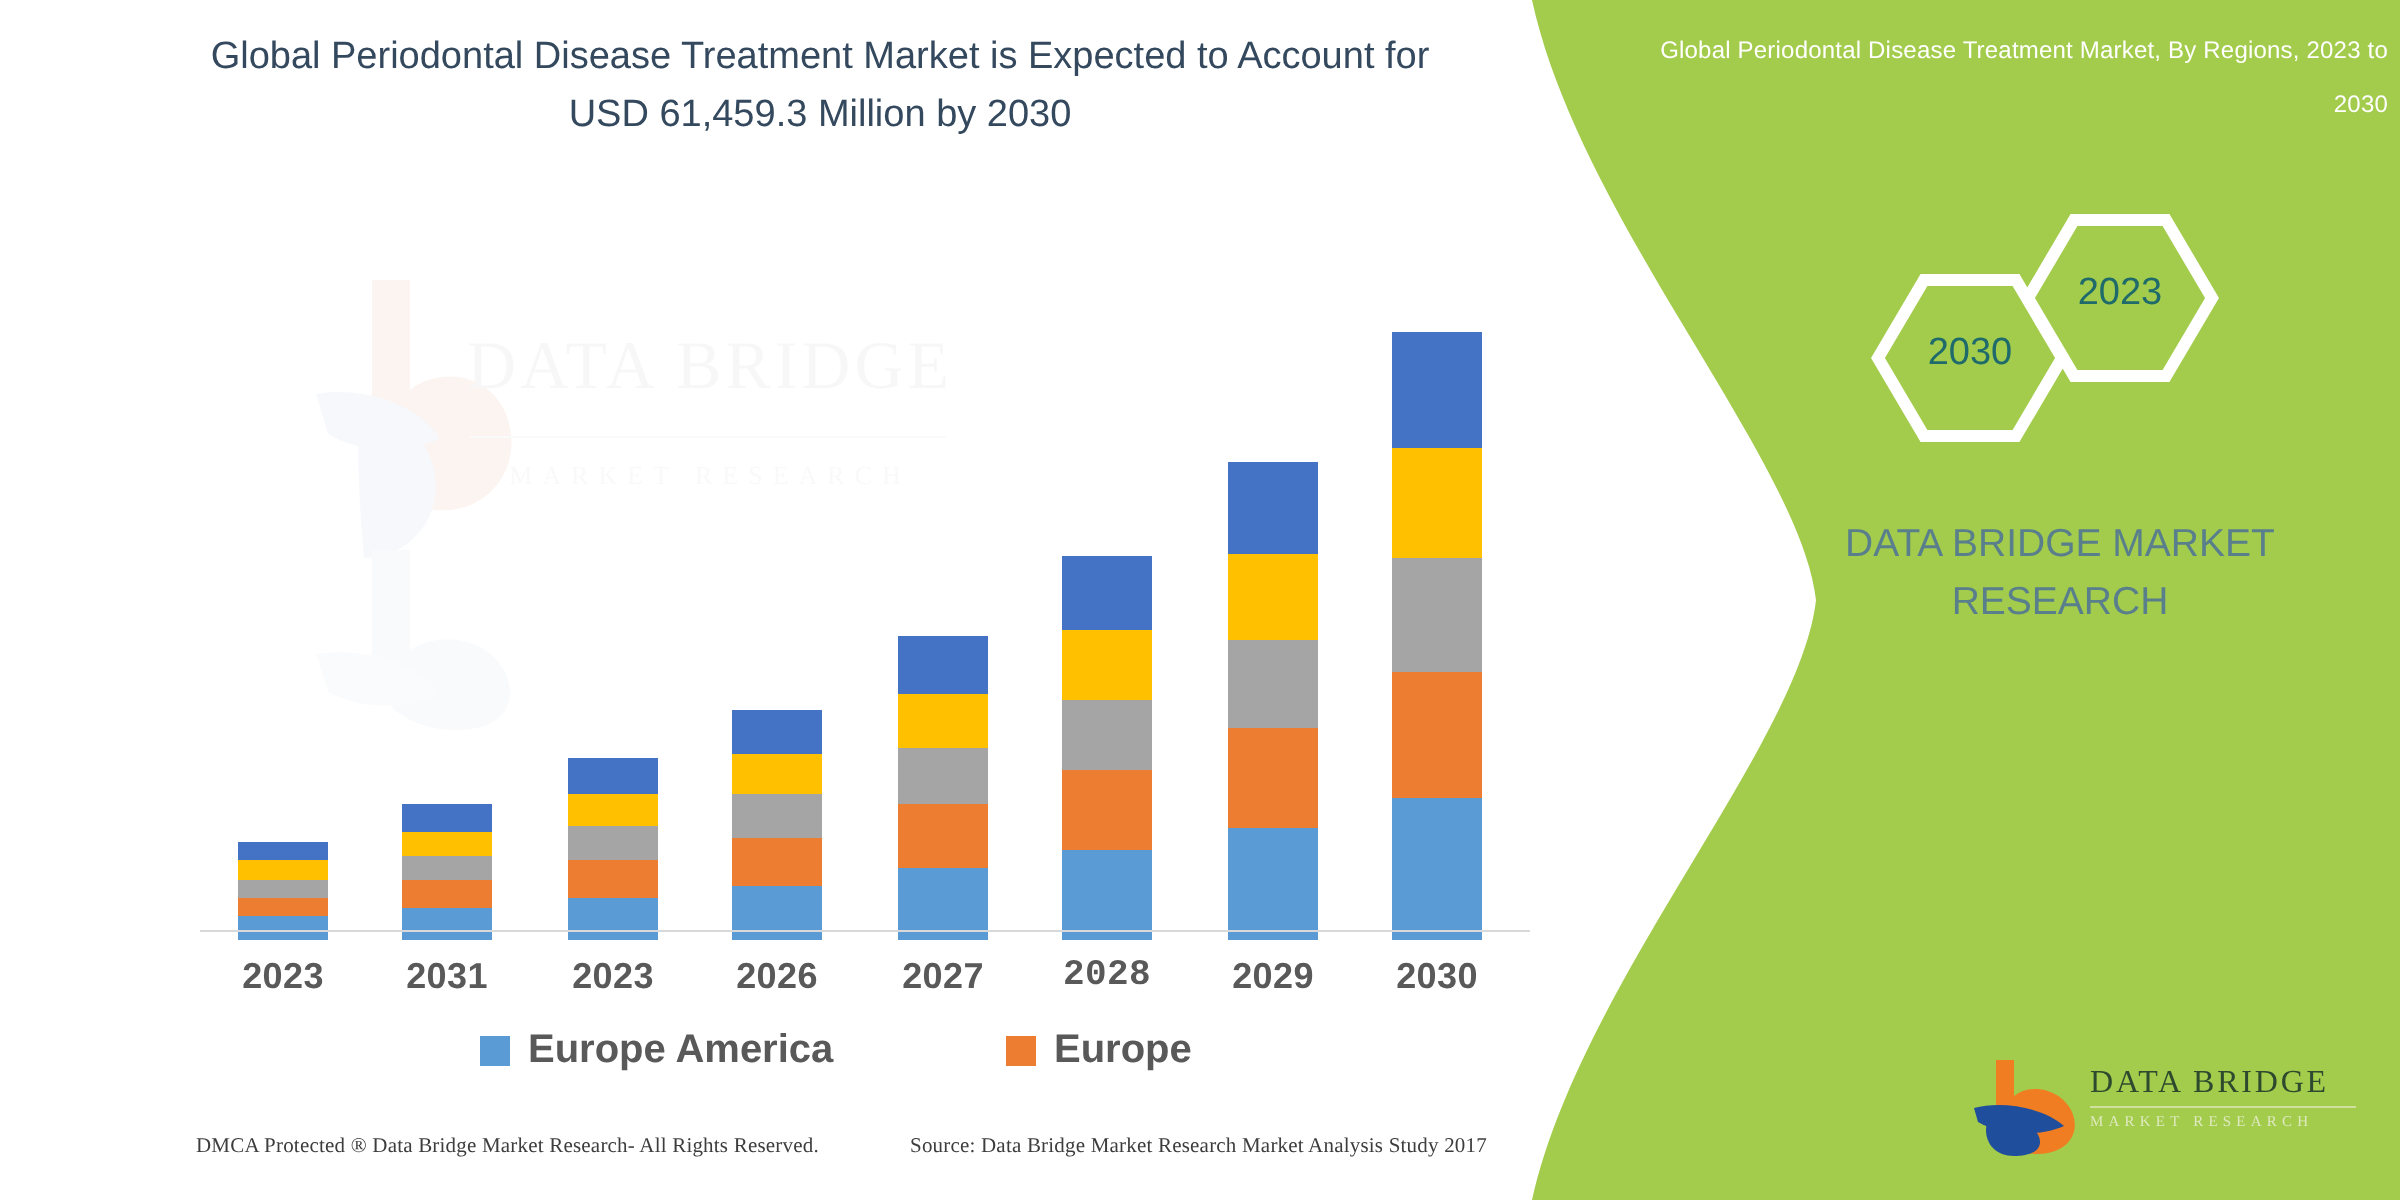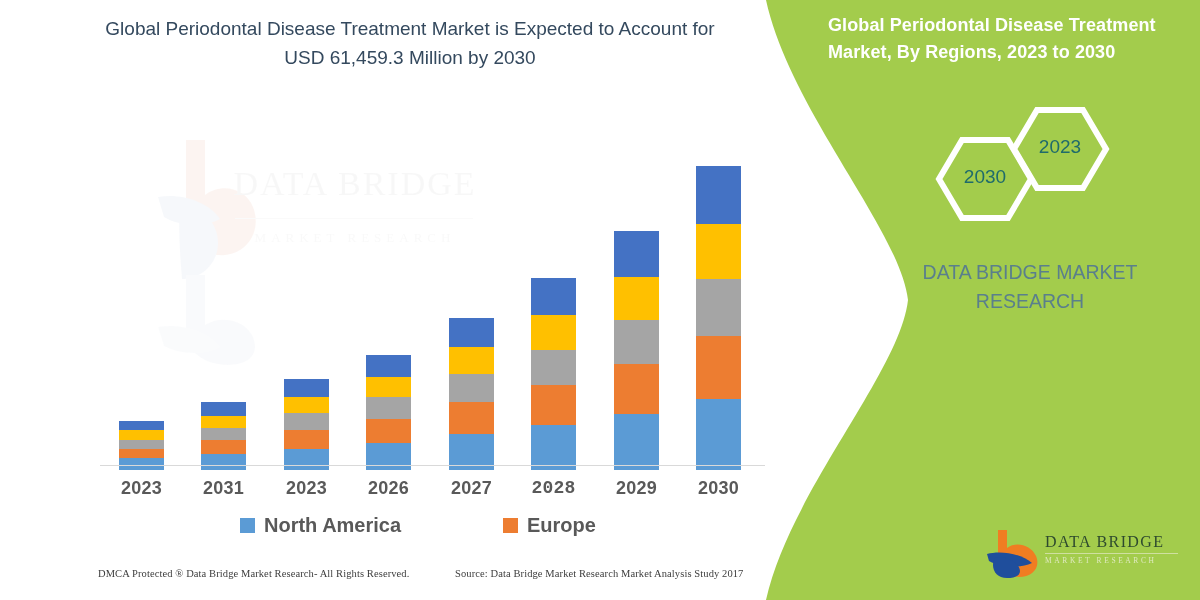--- a/index.html
+++ b/index.html
@@ -9,22 +9,22 @@
     font-family:"Liberation Sans", sans-serif;
     position:relative;
   }
   #canvas{position:relative;width:1200px;height:600px;overflow:hidden;background:#fff;}
 
   
   #green-panel{position:absolute;top:0;left:0;width:1200px;height:600px;pointer-events:none;}
 
   .panel-title{
     position:absolute;left:828px;top:12px;width:366px;
-    text-align:left;color:#ffffff;font-size:18px;line-height:27px;
-    font-weight:700;letter-spacing:.1px;
+    text-align:right;color:#ffffff;font-size:12px;line-height:27px;
+    font-weight:400;letter-spacing:.1px;
   }
 
   .hex-wrap{position:absolute;left:925px;top:105px;width:190px;height:115px;}
   .hex{position:absolute;}
   .hex svg{display:block;}
   .hex-label{
     position:absolute;width:100%;text-align:center;
     color:#1f6b6b;font-size:19px;font-weight:400;
   }
   #hex-2023{left:85px;top:0px;width:100px;height:88px;}
@@ -206,21 +206,21 @@
       <div class="tick" style="left: 348.5px;">2026</div>
       <div class="tick" style="left: 431.5px;">2027</div>
       <div class="tick" style="left: 513.5px; font-family: Liberation Mono, monospace;">2028</div>
       <div class="tick" style="left: 596.5px;">2029</div>
       <div class="tick" style="left: 678.5px;">2030</div>
     </div>
 
   <div id="legend">
     <div class="legend-item" id="legend-na">
       <span class="legend-swatch" style="background: rgb(91, 155, 213);"></span>
-      <span class="legend-text">North America</span>
+      <span class="legend-text">Europe America</span>
     </div>
     <div class="legend-item" id="legend-eu">
       <span class="legend-swatch" style="background: rgb(237, 125, 49);"></span>
       <span class="legend-text">Europe</span>
     </div>
   </div>
 
   <div id="footer-dmca">DMCA Protected ® Data Bridge Market Research-  All Rights Reserved.</div>
   <div id="footer-source">Source:  Data Bridge Market Research  Market Analysis Study 2017</div>
 

